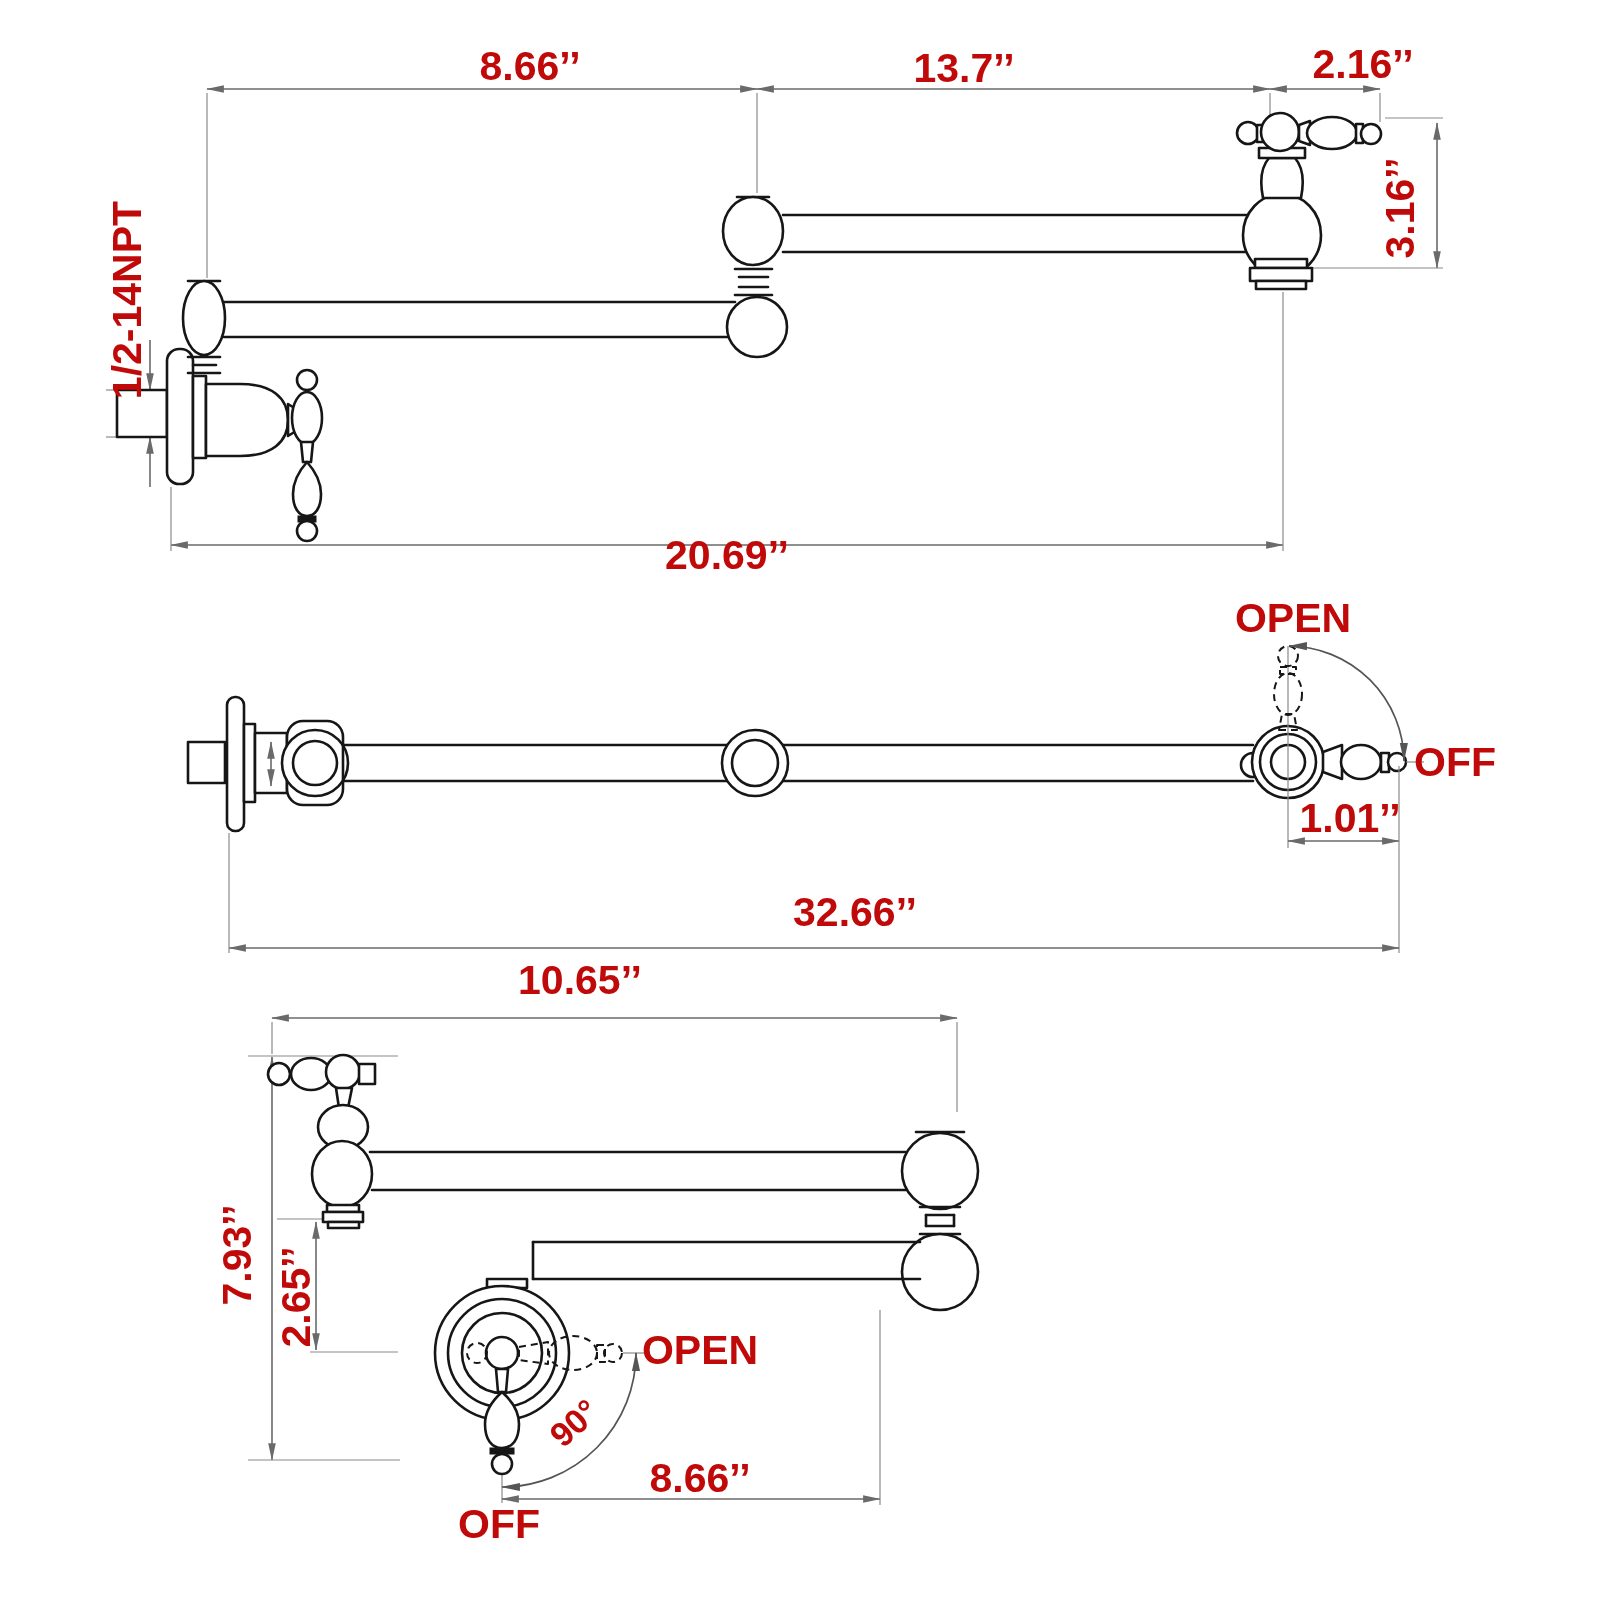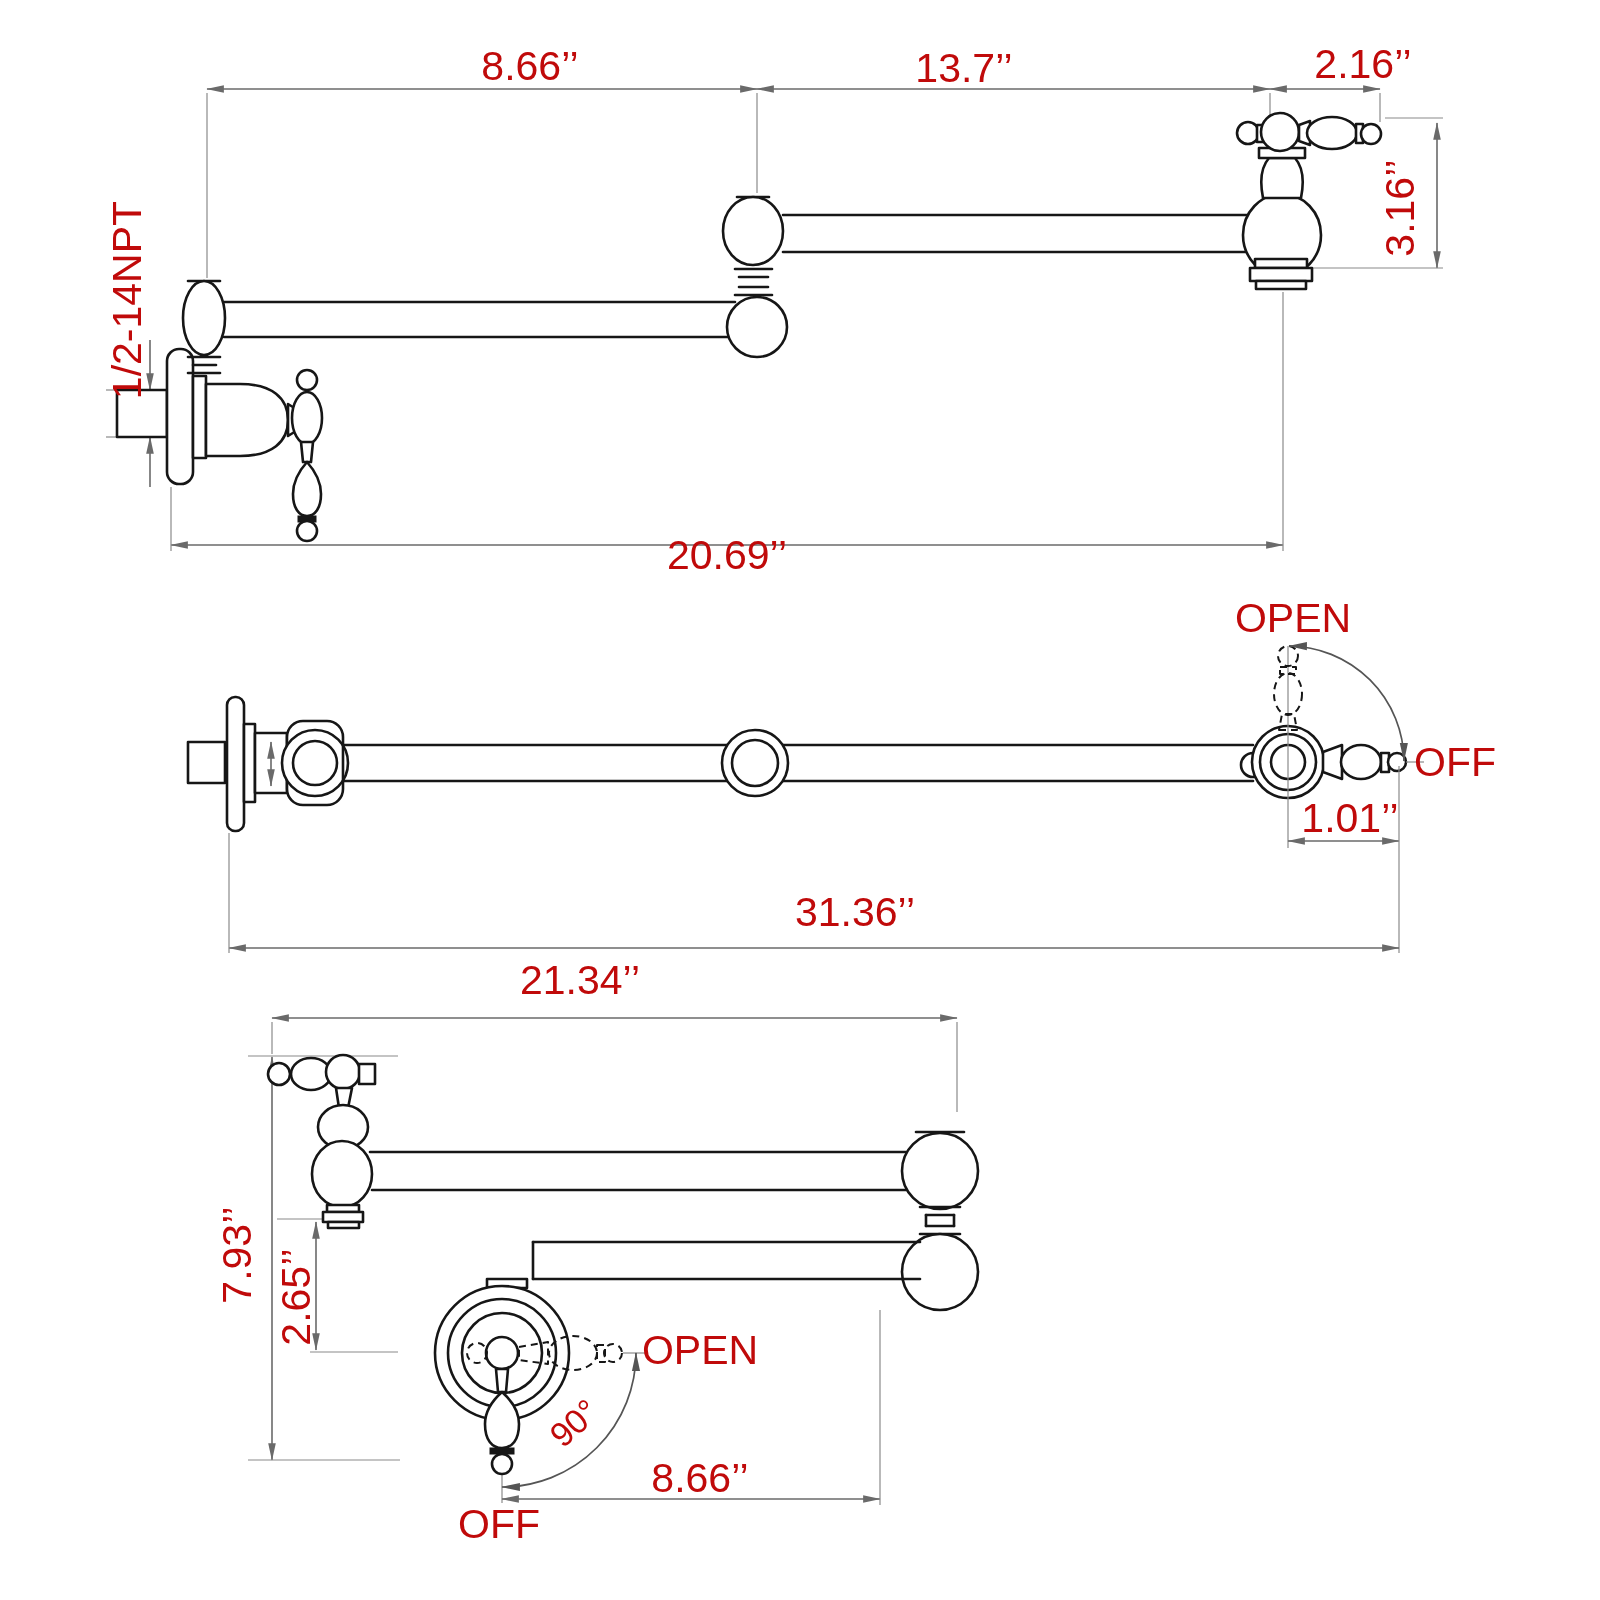--- a/index.html
+++ b/index.html
@@ -1,18 +1,18 @@
 <!DOCTYPE html>
 <html><head>
 <meta charset="utf-8">
 <style>
   html,body { margin:0; padding:0; background:#ffffff; }
   .stage {
     position:relative; width:1600px; height:1600px; background:#ffffff;
-    font-family:"Liberation Sans", sans-serif; overflow:hidden;
+    font-family:"Liberation Sans", sans-serif; overflow:hidden;font-weight:bold;
   }
   .stage svg { position:absolute; left:0; top:0; }
   
   .o  { stroke:#161616; stroke-width:2.6; fill:none; stroke-linecap:round; stroke-linejoin:round; }
   .ow { stroke:#161616; stroke-width:2.6; fill:#ffffff; stroke-linejoin:round; }
   .fillDark { fill:#161616; stroke:#161616; stroke-width:1; }
   .d  { stroke:#6a6a6a; stroke-width:1.6; fill:none; }
   .thin { stroke:#8a8a8a; stroke-width:1.2; fill:none; }
   .dash { stroke:#161616; stroke-width:2; fill:none; stroke-dasharray:7 5; stroke-linejoin:round; }
   .arc { stroke:#555555; stroke-width:1.7; fill:none; }
@@ -233,23 +233,23 @@
   <span class="lbl" style="left:530px; top:66px;">8.66’’</span>
   <span class="lbl" style="left:964px; top:68px;">13.7’’</span>
   <span class="lbl" style="left:1334px; top:64px;margin-left:29px;">2.16’’</span>
   <span class="lbl rot" style="left:1400px; top:208px;">3.16’’</span>
   <span class="lbl rot" style="left:127px; top:300px;">1/2-14NPT</span>
   <span class="lbl" style="left:727px; top:519px;margin-top:36px;">20.69’’</span>
 
   <span class="lbl" style="left:1293px; top:618px;">OPEN</span>
   <span class="lbl" style="left:1455px; top:762px;">OFF</span>
   <span class="lbl" style="left:1350px; top:818px;">1.01’’</span>
-  <span class="lbl" style="left:855px; top:912px;">31.36’’</span>
-
-  <span class="lbl" style="left:580px; top:980px;">21.34’’</span>
+  <span class="lbl" style="left:855px; top:912px;">32.66’’</span>
+
+  <span class="lbl" style="left:580px; top:980px;">10.65’’</span>
   <span class="lbl rot" style="left:237px; top:1255px;">7.93’’</span>
   <span class="lbl rot" style="left:296px; top:1297px;">2.65’’</span>
   <span class="lbl" style="left:700px; top:1350px;">OPEN</span>
   <span class="lbl rot45" style="left:574px; top:1423px;">90°</span>
   <span class="lbl" style="left:700px; top:1478px;">8.66’’</span>
   <span class="lbl" style="left:499px; top:1524px;">OFF</span>
 
 </div>
 
 </body></html>

